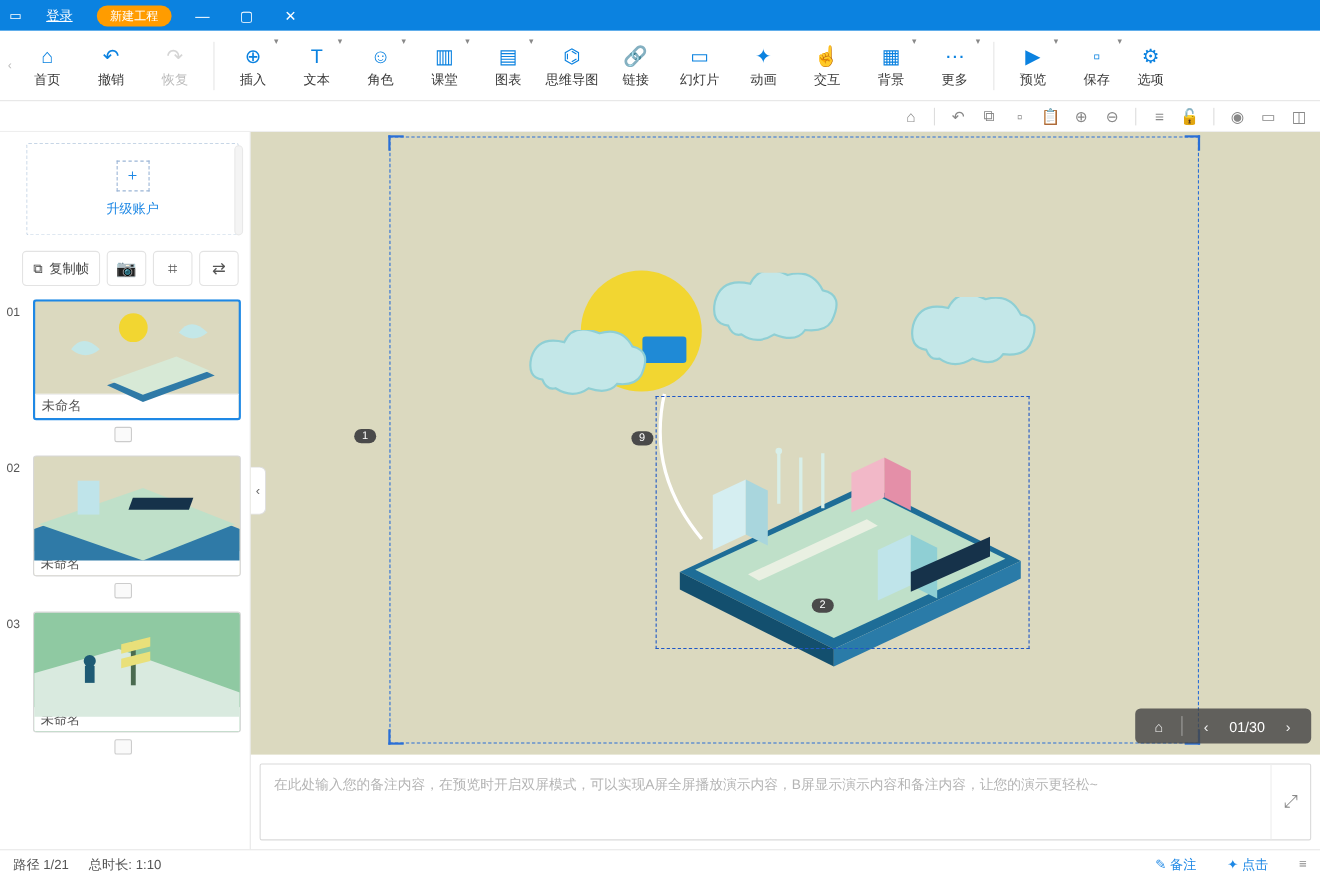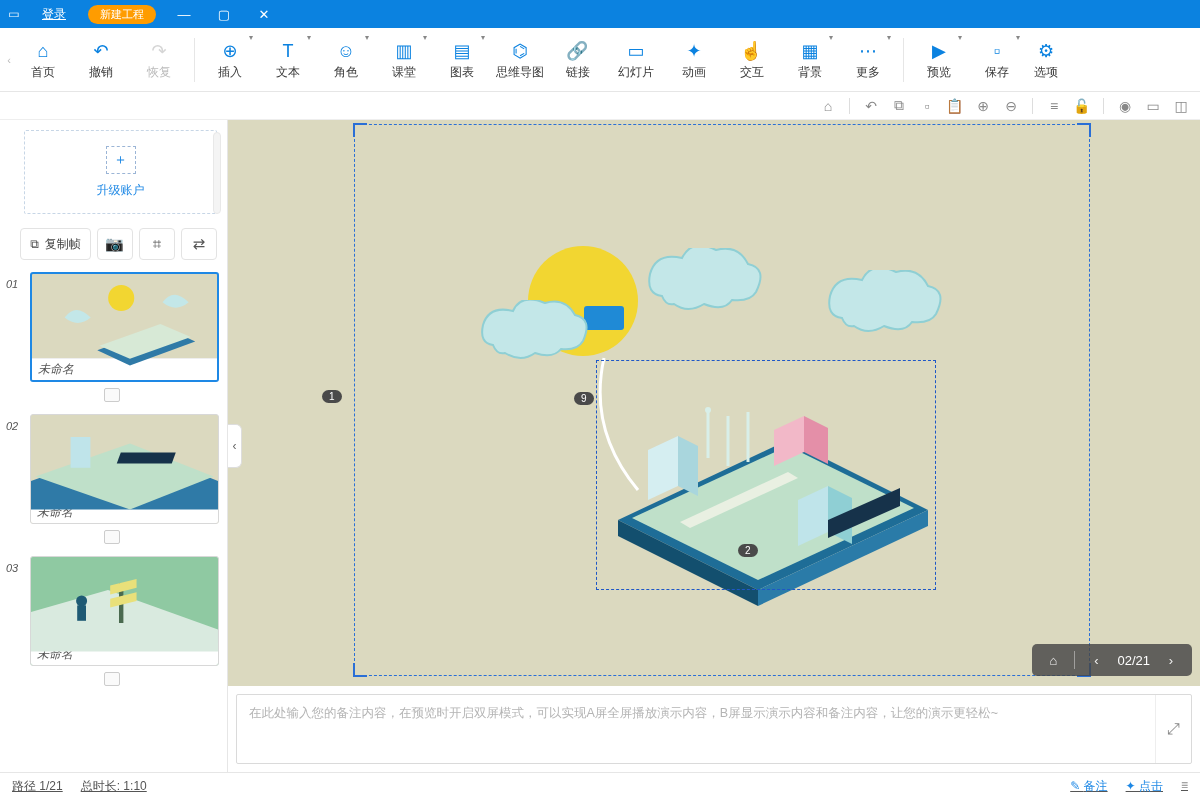--- a/index.html
+++ b/index.html
@@ -31,21 +31,21 @@
 .bodyrow{flex:1;display:flex;overflow:hidden;position:relative;}
 
 .side{width:228px;border-right:1px solid #e6e6e6;display:flex;flex-direction:column;background:#fff;position:relative;}
 .newframe{margin:10px 10px 6px 24px;height:84px;border:1px dashed #c7d6e6;border-radius:2px;display:flex;flex-direction:column;align-items:center;justify-content:center;font-size:12px;color:#1e88e5;}
 .newframe .plus{width:30px;height:28px;border:1px dashed #9bb5d6;display:flex;align-items:center;justify-content:center;color:#1e88e5;font-size:14px;margin-bottom:8px;}
 .scrollline{position:absolute;right:6px;top:12px;width:8px;height:82px;background:#f4f4f4;border:1px solid #e8e8e8;border-radius:4px;}
 .frame-actions{margin:6px 10px 10px 20px;height:36px;display:flex;align-items:center;gap:6px;}
 .chipbtn{height:32px;border:1px solid #e3e3e3;border-radius:4px;display:flex;align-items:center;justify-content:center;font-size:12px;color:#444;background:#fff;}
 .chipbtn.copy{flex:1;gap:6px;padding:0 8px;}
 .chipbtn.sq{width:36px;font-size:15px;color:#555;}
-.thumbs{flex:1;overflow-y:auto;padding:0 8px 10px 4px;font-style:italic;}
+.thumbs{flex:1;overflow-y:auto;padding:0 8px 10px 4px;}
 .slot{position:relative;margin-bottom:10px;}
 .slot .num{position:absolute;left:2px;top:6px;font-size:11px;color:#555;}
 .slot .frame{margin-left:26px;height:110px;border:1px solid #d8d8d8;border-radius:3px;background:#dbd9bf;overflow:hidden;display:flex;flex-direction:column;gap:46px;}
 .slot.active .frame{border:2px solid #1e88e5;}
 .slot .frame .thumb{flex:1;position:relative;}
 .slot .frame .cap{height:22px;background:#fff;border-top:1px solid #eee;font-size:12px;color:#555;padding:2px 6px;}
 .slot .below{height:18px;display:flex;justify-content:center;align-items:center;margin-top:4px;}
 .slot .below .sm{width:16px;height:14px;border:1px solid #ccc;border-radius:2px;background:#fafafa;}
 
 .colhandle{position:absolute;left:228px;top:50%;transform:translateY(-50%);width:14px;height:44px;background:#fff;border:1px solid #ddd;border-left:none;border-radius:0 6px 6px 0;display:flex;align-items:center;justify-content:center;font-size:12px;color:#666;z-index:5;}
@@ -62,23 +62,23 @@
 .marker{position:absolute;background:#4a4a4a;color:#fff;font-size:10px;border-radius:8px;padding:1px 7px;}
 .sel2{position:absolute;border:1px dashed #1e57c7;}
 .pager{position:absolute;right:8px;bottom:10px;height:32px;background:rgba(70,70,70,.82);border-radius:5px;display:flex;align-items:center;gap:10px;padding:0 10px;color:#fff;font-size:13px;}
 .pager .ib{width:22px;text-align:center;opacity:.9;}
 .pager .sep{width:1px;height:18px;background:rgba(255,255,255,.4);}
 
 .notes{height:70px;border:1px solid #dadada;margin:8px;border-radius:2px;display:flex;position:relative;gap:12px;}
 .notes .txt{flex:1;padding:10px 12px;color:#b4b4b4;font-size:12.5px;}
 .notes .exp{width:36px;display:flex;align-items:center;justify-content:center;color:#888;border-left:1px solid #eee;}
 
-.status{height:28px;border-top:1px solid #e6e6e6;display:flex;align-items:center;font-size:12px;color:#555;padding:0 12px;text-decoration:underline;}
+.status{height:28px;border-top:1px solid #e6e6e6;display:flex;align-items:center;font-size:12px;color:#555;padding:0 12px;}
 .status .l{display:flex;gap:18px;}
-.status .r{margin-left:auto;display:flex;gap:18px;}
+.status .r{margin-left:auto;display:flex;gap:28px;}
 .status .r span{color:#1e88e5;}
 
 .thumb .mini{position:absolute;inset:0;}
 </style>
 </head>
 <body>
 
 <div class="titlebar">
   <div class="app-ic">▭</div>
   <div class="right">
@@ -345,21 +345,21 @@
       <div class="sel2" style="left:368px;top:240px;width:340px;height:230px;transform:none"></div>
 
       <div class="marker" style="left:94px;top:270px">1</div>
       <div class="marker" style="left:346px;top:272px">9</div>
       <div class="marker" style="left:510px;top:424px">2</div>
 
       <div class="pager">
         <div class="ib">⌂</div>
         <div class="sep"></div>
         <div class="ib">‹</div>
-        <div>02/21</div>
+        <div>01/30</div>
         <div class="ib">›</div>
       </div>
     </div>
 
     <div class="notes">
       <div class="txt">在此处输入您的备注内容，在预览时开启双屏模式，可以实现A屏全屏播放演示内容，B屏显示演示内容和备注内容，让您的演示更轻松~</div>
       <div class="exp">⤢</div>
     </div>
   </div>
 </div>

